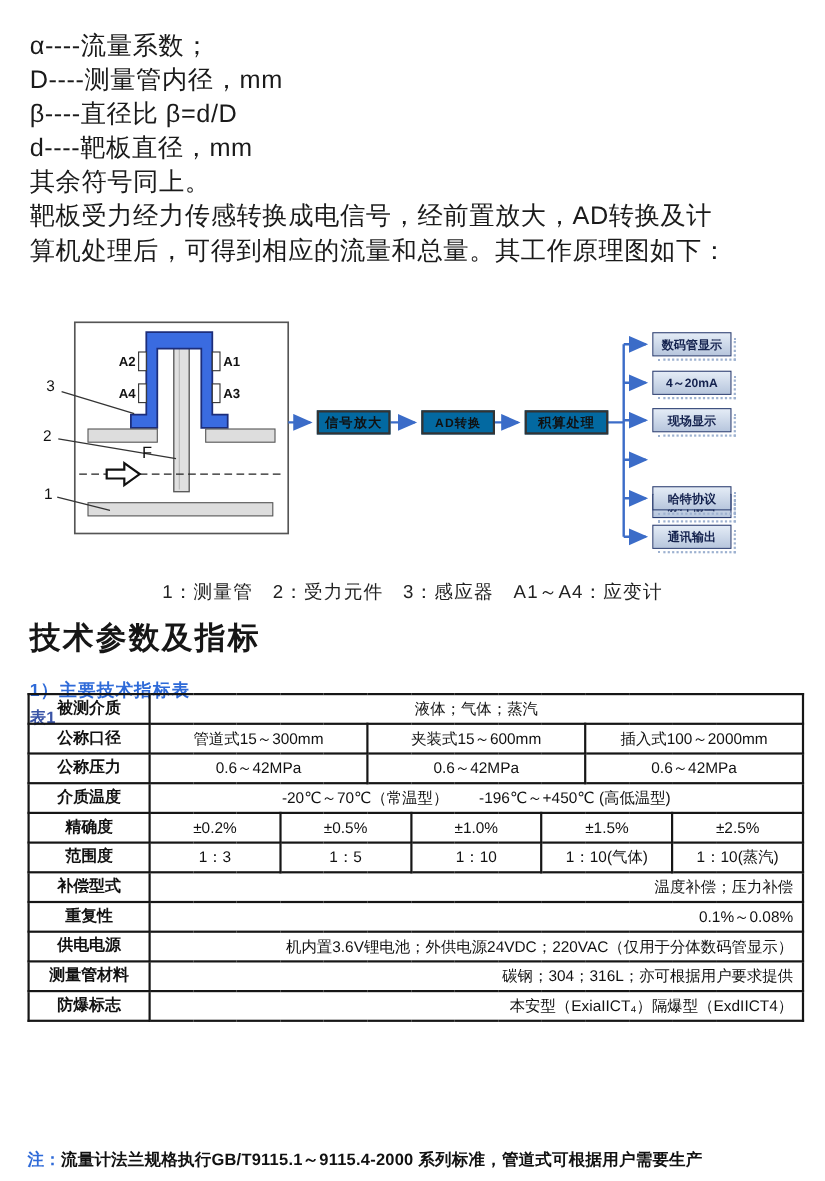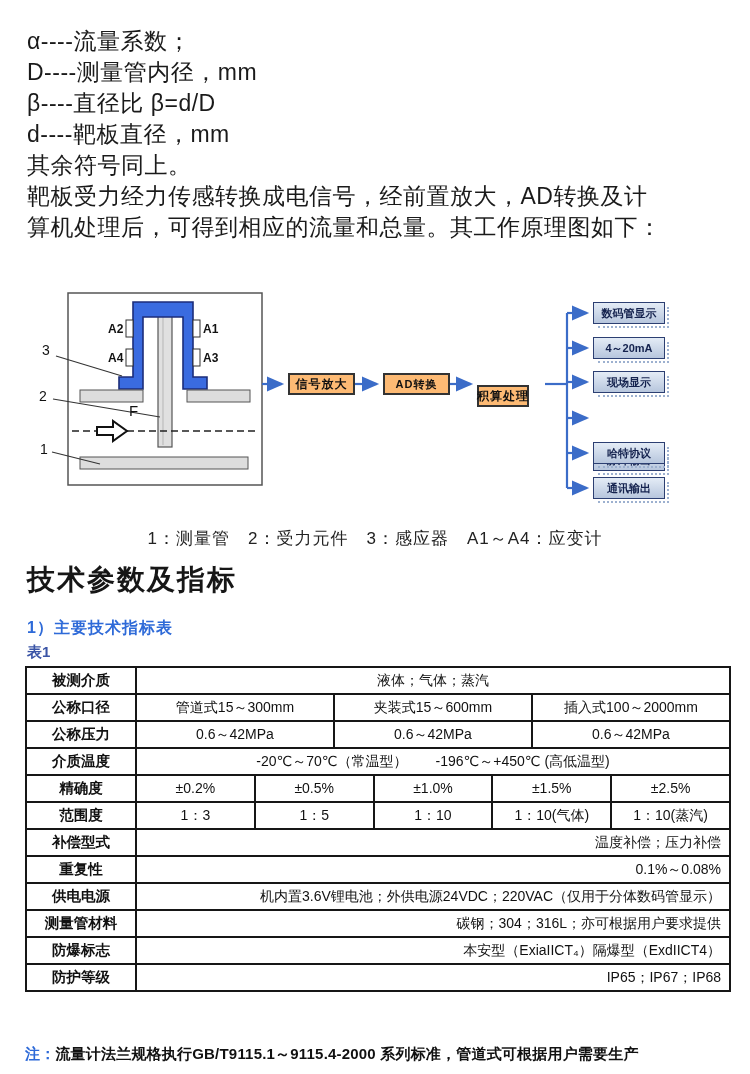--- a/index.html
+++ b/index.html
@@ -10,21 +10,21 @@
   }
   .intro {
     position:absolute; top:26px; left:27px; right:14px;
     font-size:23px; line-height:31px; letter-spacing:0.5px; font-weight:500;
   }
   
   .figure { position:absolute; top:285px; left:0; width:750px; height:232px; }
   .fig-svg { position:absolute; left:0; top:0; }
   .pbox {
     position:absolute; height:22px; box-sizing:border-box;
-    background:#fdba74; border:2px solid #333333;
+    background:#0369a1; border:2px solid #333333;
     display:flex; align-items:center; justify-content:center;
     font-size:12px; font-weight:bold; color:#111;
     letter-spacing:1px; white-space:nowrap;
   }
   .pbox.small { font-size:11px; }
   .obox {
     position:absolute; left:593px; width:72px; height:22px; box-sizing:border-box;
     background:linear-gradient(180deg,#e4ecf6 0%,#b7c6dd 100%);
     border:1.6px solid #2c3f72;
     display:flex; align-items:center; justify-content:center;
@@ -48,21 +48,21 @@
   .subtitle {
     position:absolute; top:618px; left:27px;
     font-size:16px; font-weight:600; color:#2e6ad8; letter-spacing:1px;
   }
   .table-label {
     position:absolute; top:643px; left:27px;
     font-size:15px; font-weight:600; color:#3a54a6;
   }
   
   table.spec {
-    position:absolute; top:666px; left:25px; width:704px;
+    position:absolute; top:630px; left:25px; width:704px;
     border-collapse:collapse; table-layout:fixed; font-size:14px; color:#111;border-radius:25px;
   }
   .spec th, .spec td { border:2px solid #161616; padding:3px 8px; line-height:19px; }
   .spec th { font-weight:bold; text-align:center; padding:3px 2px; font-size:14.5px; white-space:nowrap; }
   .spec td.c { text-align:center; }
   .spec td.l { text-align:right; }
   
   .note {
     position:absolute; top:1045px; left:25px; right:14px;
     font-size:15px; font-weight:600; letter-spacing:0.2px; color:#111;
@@ -134,21 +134,21 @@
       <line x1="567" y1="28" x2="587" y2="28" stroke="#3b6cc8" stroke-width="2.2" marker-end="url(#arr)"></line>
       <line x1="567" y1="63" x2="587" y2="63" stroke="#3b6cc8" stroke-width="2.2" marker-end="url(#arr)"></line>
       <line x1="567" y1="97" x2="587" y2="97" stroke="#3b6cc8" stroke-width="2.2" marker-end="url(#arr)"></line>
       <line x1="567" y1="133" x2="587" y2="133" stroke="#3b6cc8" stroke-width="2.2" marker-end="url(#arr)"></line>
       <line x1="567" y1="168" x2="587" y2="168" stroke="#3b6cc8" stroke-width="2.2" marker-end="url(#arr)"></line>
       <line x1="567" y1="203" x2="587" y2="203" stroke="#3b6cc8" stroke-width="2.2" marker-end="url(#arr)"></line>
     </svg>
 
     <div class="pbox" style="left:288px; top:88px; width:67px;">信号放大</div>
     <div class="pbox small" style="left:383px; top:88px; width:67px;">AD转换</div>
-    <div class="pbox" style="left:477px; top:88px; width:52px;margin-top:12px;">积算处理</div>
+    <div class="pbox" style="left:477px; top:88px; width:76px;">积算处理</div>
 
     <div class="obox" style="top:17px;font-family:Liberation Mono, monospace;">数码管显示</div>
     <div class="obox" style="top:52px;">4～20mA</div>
     <div class="obox" style="top:86px;">现场显示</div>
     <div class="obox" style="top:122px;margin-top:42px;">脉冲输出</div>
     <div class="obox" style="top:157px;">哈特协议</div>
     <div class="obox" style="top:192px;">通讯输出</div>
   </div>
 
   <div class="caption">1：测量管　2：受力元件　3：感应器　A1～A4：应变计</div>
@@ -212,24 +212,20 @@
         <td class="l" colspan="15">机内置3.6V锂电池；外供电源24VDC；220VAC（仅用于分体数码管显示）</td>
       </tr>
       <tr>
         <th>测量管材料</th>
         <td class="l" colspan="15">碳钢；304；316L；亦可根据用户要求提供</td>
       </tr>
       <tr>
         <th>防爆标志</th>
         <td class="l" colspan="15">本安型（ExiaIICT₄）隔爆型（ExdIICT4）</td>
       </tr>
-      <tr>
-        <th>防护等级</th>
-        <td class="l" colspan="15">IP65；IP67；IP68</td>
-      </tr>
     </tbody>
   </table>
 
   <div class="note">
     <span class="pfx">注：</span><span>流量计法兰规格执行GB/T9115.1～9115.4-2000 系列标准，管道式可根据用户需要生产</span>
   </div>
 
 </div>
 
 </body></html>

